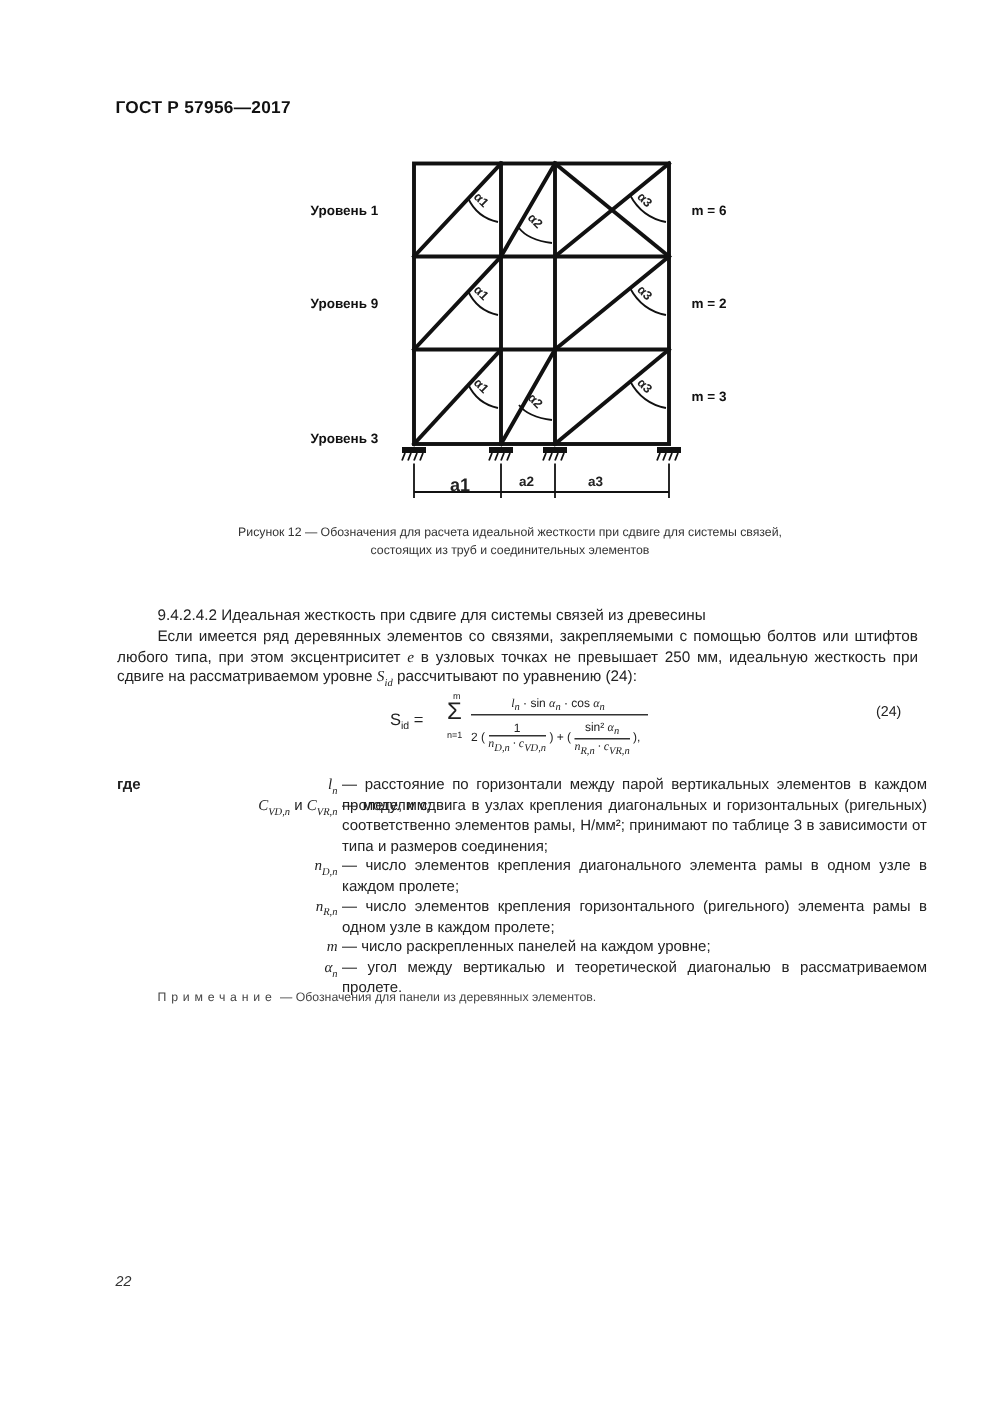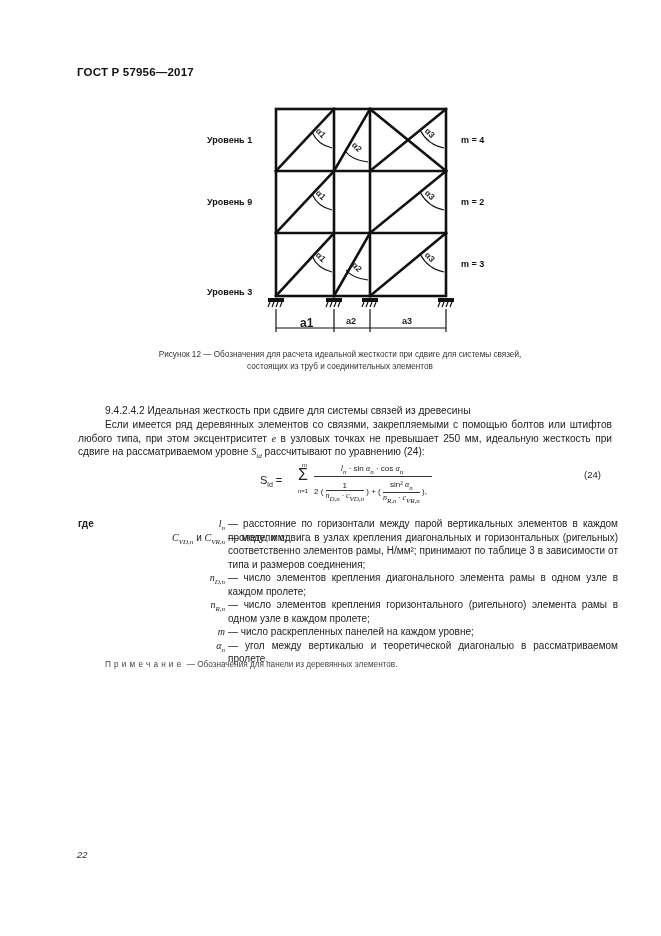--- a/index.html
+++ b/index.html
@@ -94,36 +94,36 @@
       <line x1="334" y1="309" x2="334" y2="332"></line>
       <line x1="370" y1="309" x2="370" y2="332"></line>
       <line x1="446" y1="309" x2="446" y2="332"></line>
     </g>
   </svg>
 
   <div class="abs level" style="left:207px;top:135px;">Уровень 1</div>
   <div class="abs level" style="left:207px;top:197px;">Уровень 9</div>
   <div class="abs level" style="left:207px;top:259px;margin-top:28px;">Уровень 3</div>
 
-  <div class="abs mlabel" style="left:461px;top:135px;">m = 4</div>
+  <div class="abs mlabel" style="left:461px;top:135px;">m = 6</div>
   <div class="abs mlabel" style="left:461px;top:197px;">m = 2</div>
   <div class="abs mlabel" style="left:461px;top:259px;">m = 3</div>
 
   <div class="abs" style="left:316px;top:128px;font-size:8.5px;font-weight:bold;transform:rotate(45deg);">α1</div>
   <div class="abs" style="left:352px;top:142px;font-size:8.5px;font-weight:bold;transform:rotate(45deg);">α2</div>
   <div class="abs" style="left:425px;top:128px;font-size:8.5px;font-weight:bold;transform:rotate(45deg);">α3</div>
   <div class="abs" style="left:316px;top:190px;font-size:8.5px;font-weight:bold;transform:rotate(45deg);">α1</div>
   <div class="abs" style="left:425px;top:190px;font-size:8.5px;font-weight:bold;transform:rotate(45deg);">α3</div>
   <div class="abs" style="left:316px;top:252px;font-size:8.5px;font-weight:bold;transform:rotate(45deg);">α1</div>
   <div class="abs" style="left:352px;top:262px;font-size:8.5px;font-weight:bold;transform:rotate(45deg);">α2</div>
   <div class="abs" style="left:425px;top:252px;font-size:8.5px;font-weight:bold;transform:rotate(45deg);">α3</div>
 
   <div class="abs" style="left:300px;top:316px;font-size:12px;font-weight:bold;">a1</div>
   <div class="abs" style="left:346px;top:316px;font-size:9px;font-weight:bold;">a2</div>
-  <div class="abs" style="left:402px;top:316px;font-size:9px;font-weight:bold;">a3</div>
+  <div class="abs" style="left:392px;top:316px;font-size:9px;font-weight:bold;">a3</div>
 </div>
 
 <div class="abs caption">
   <div>Рисунок  12 — Обозначения для расчета идеальной жесткости при сдвиге для системы связей,</div>
   <div>состоящих из труб и соединительных элементов</div>
 </div>
 
 <div class="abs para p-head">9.4.2.4.2  Идеальная жесткость при сдвиге для системы связей из древесины</div>
 <div class="abs para p-body"><span>Если имеется ряд деревянных элементов со связями, закрепляемыми с помощью болтов или штифтов любого типа, при этом эксцентриситет </span><i>e</i><span> в узловых точках не превышает 250 мм, идеальную жесткость при сдвиге на рассматриваемом уровне </span><i>S</i><sub><i>id</i></sub><span> рассчитывают по уравнению (24):</span></div>
 

